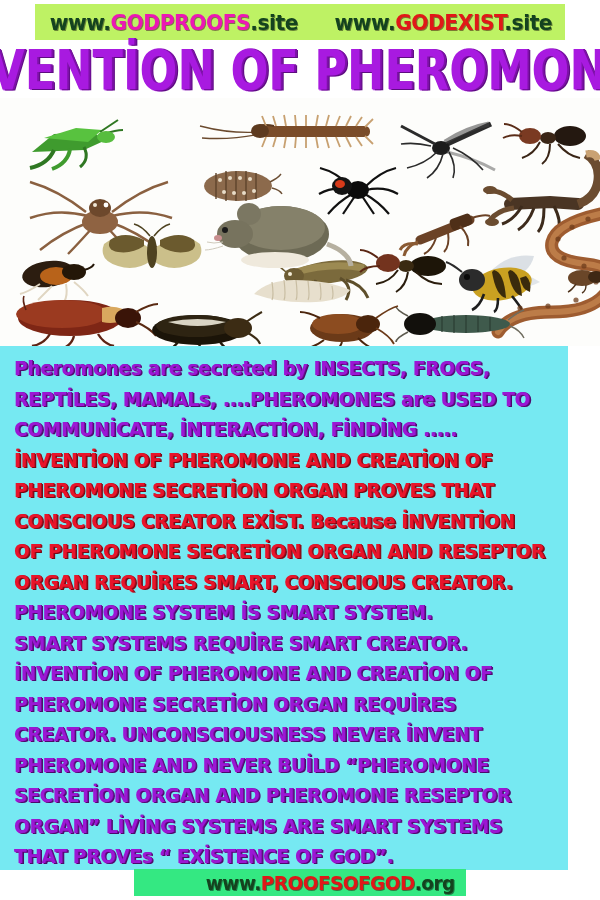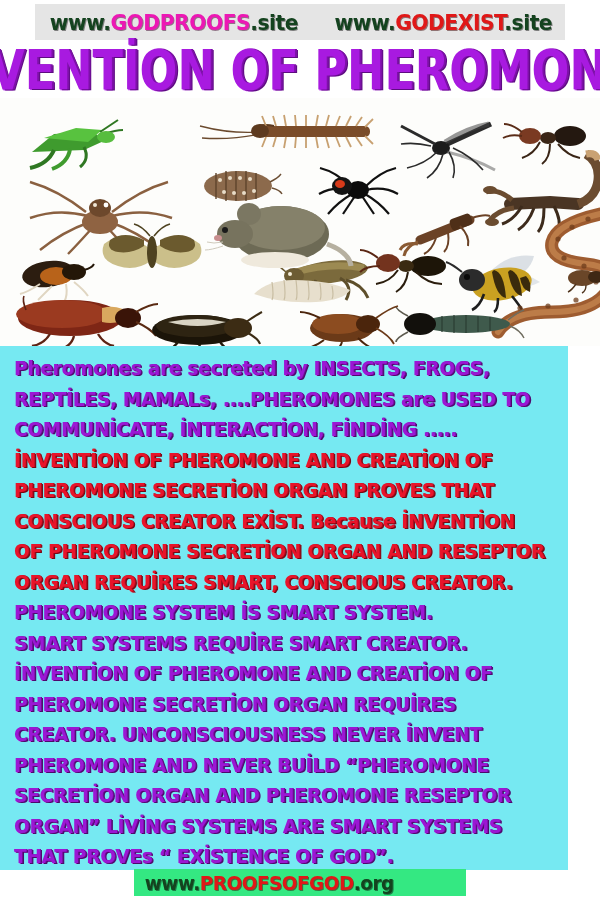--- a/index.html
+++ b/index.html
@@ -12,21 +12,21 @@
   .poster{
     position:relative;
     width:600px;height:900px;
     background:#ffffff;
     overflow:hidden;
   }
 
   
   .top-bar{
     position:absolute;left:35px;top:4px;width:530px;height:36px;
-    background:#e5e5e5;
+    background:#bef264;
     display:flex;align-items:center;justify-content:center;gap:16px;
   }
   .url{
     font-weight:bold;
     font-size:22px;
     letter-spacing:-0.5px;
     white-space:nowrap;
     font-family:"DejaVu Sans", sans-serif;
     transform:scaleX(0.92);
   }
@@ -86,21 +86,21 @@
   }
   .c-red{
     color:#e8142a;
     text-shadow:1px 0 0 #a60d1e, 2px 1px 0 #760813, 1px 1px 0 #f4606e;
   }
 
   
   .bottom-bar{
     position:absolute;left:134px;top:869px;width:332px;height:27px;
     background:#34e882;
-    display:flex;align-items:center;justify-content:flex-start;
+    display:flex;align-items:center;justify-content:flex-end;
   }
   .bottom-bar .url{font-size:20px;}
 </style>
 </head>
 <body>
 
 <div class="poster">
 
   <div class="top-bar">
     <span class="url"><span class="u-dark">www.</span><span class="u-magenta">GODPROOFS</span><span class="u-dark">.site</span></span>

